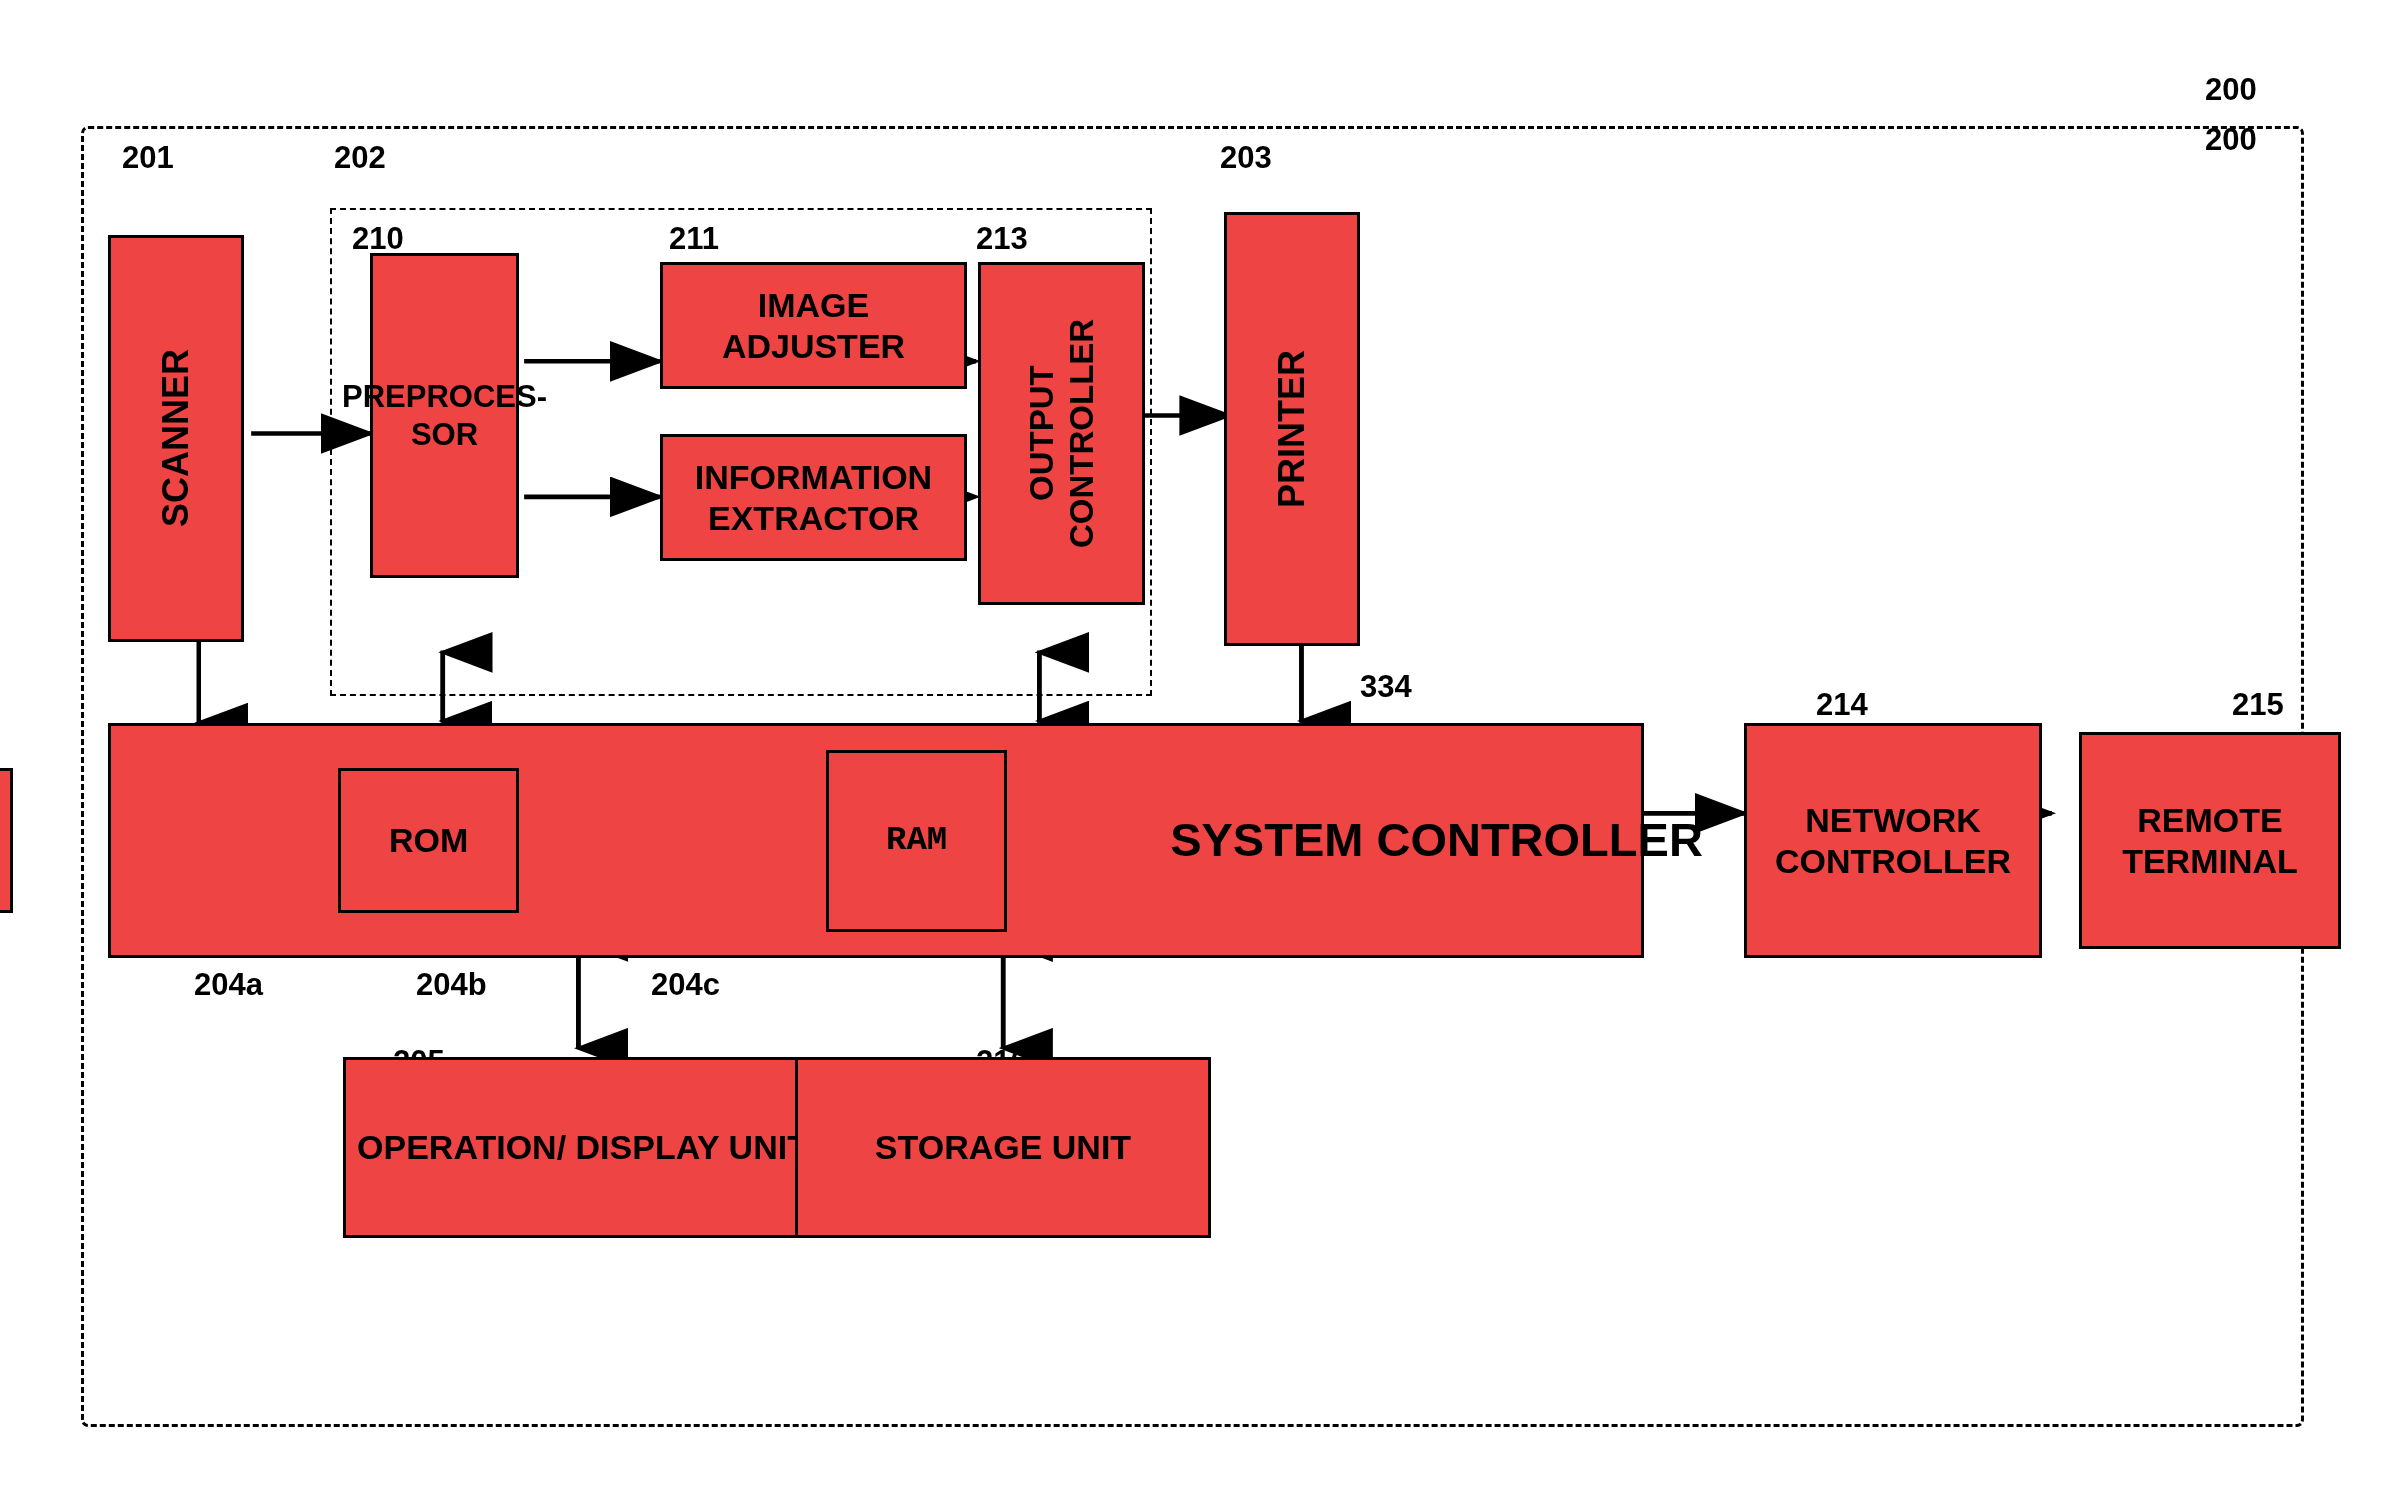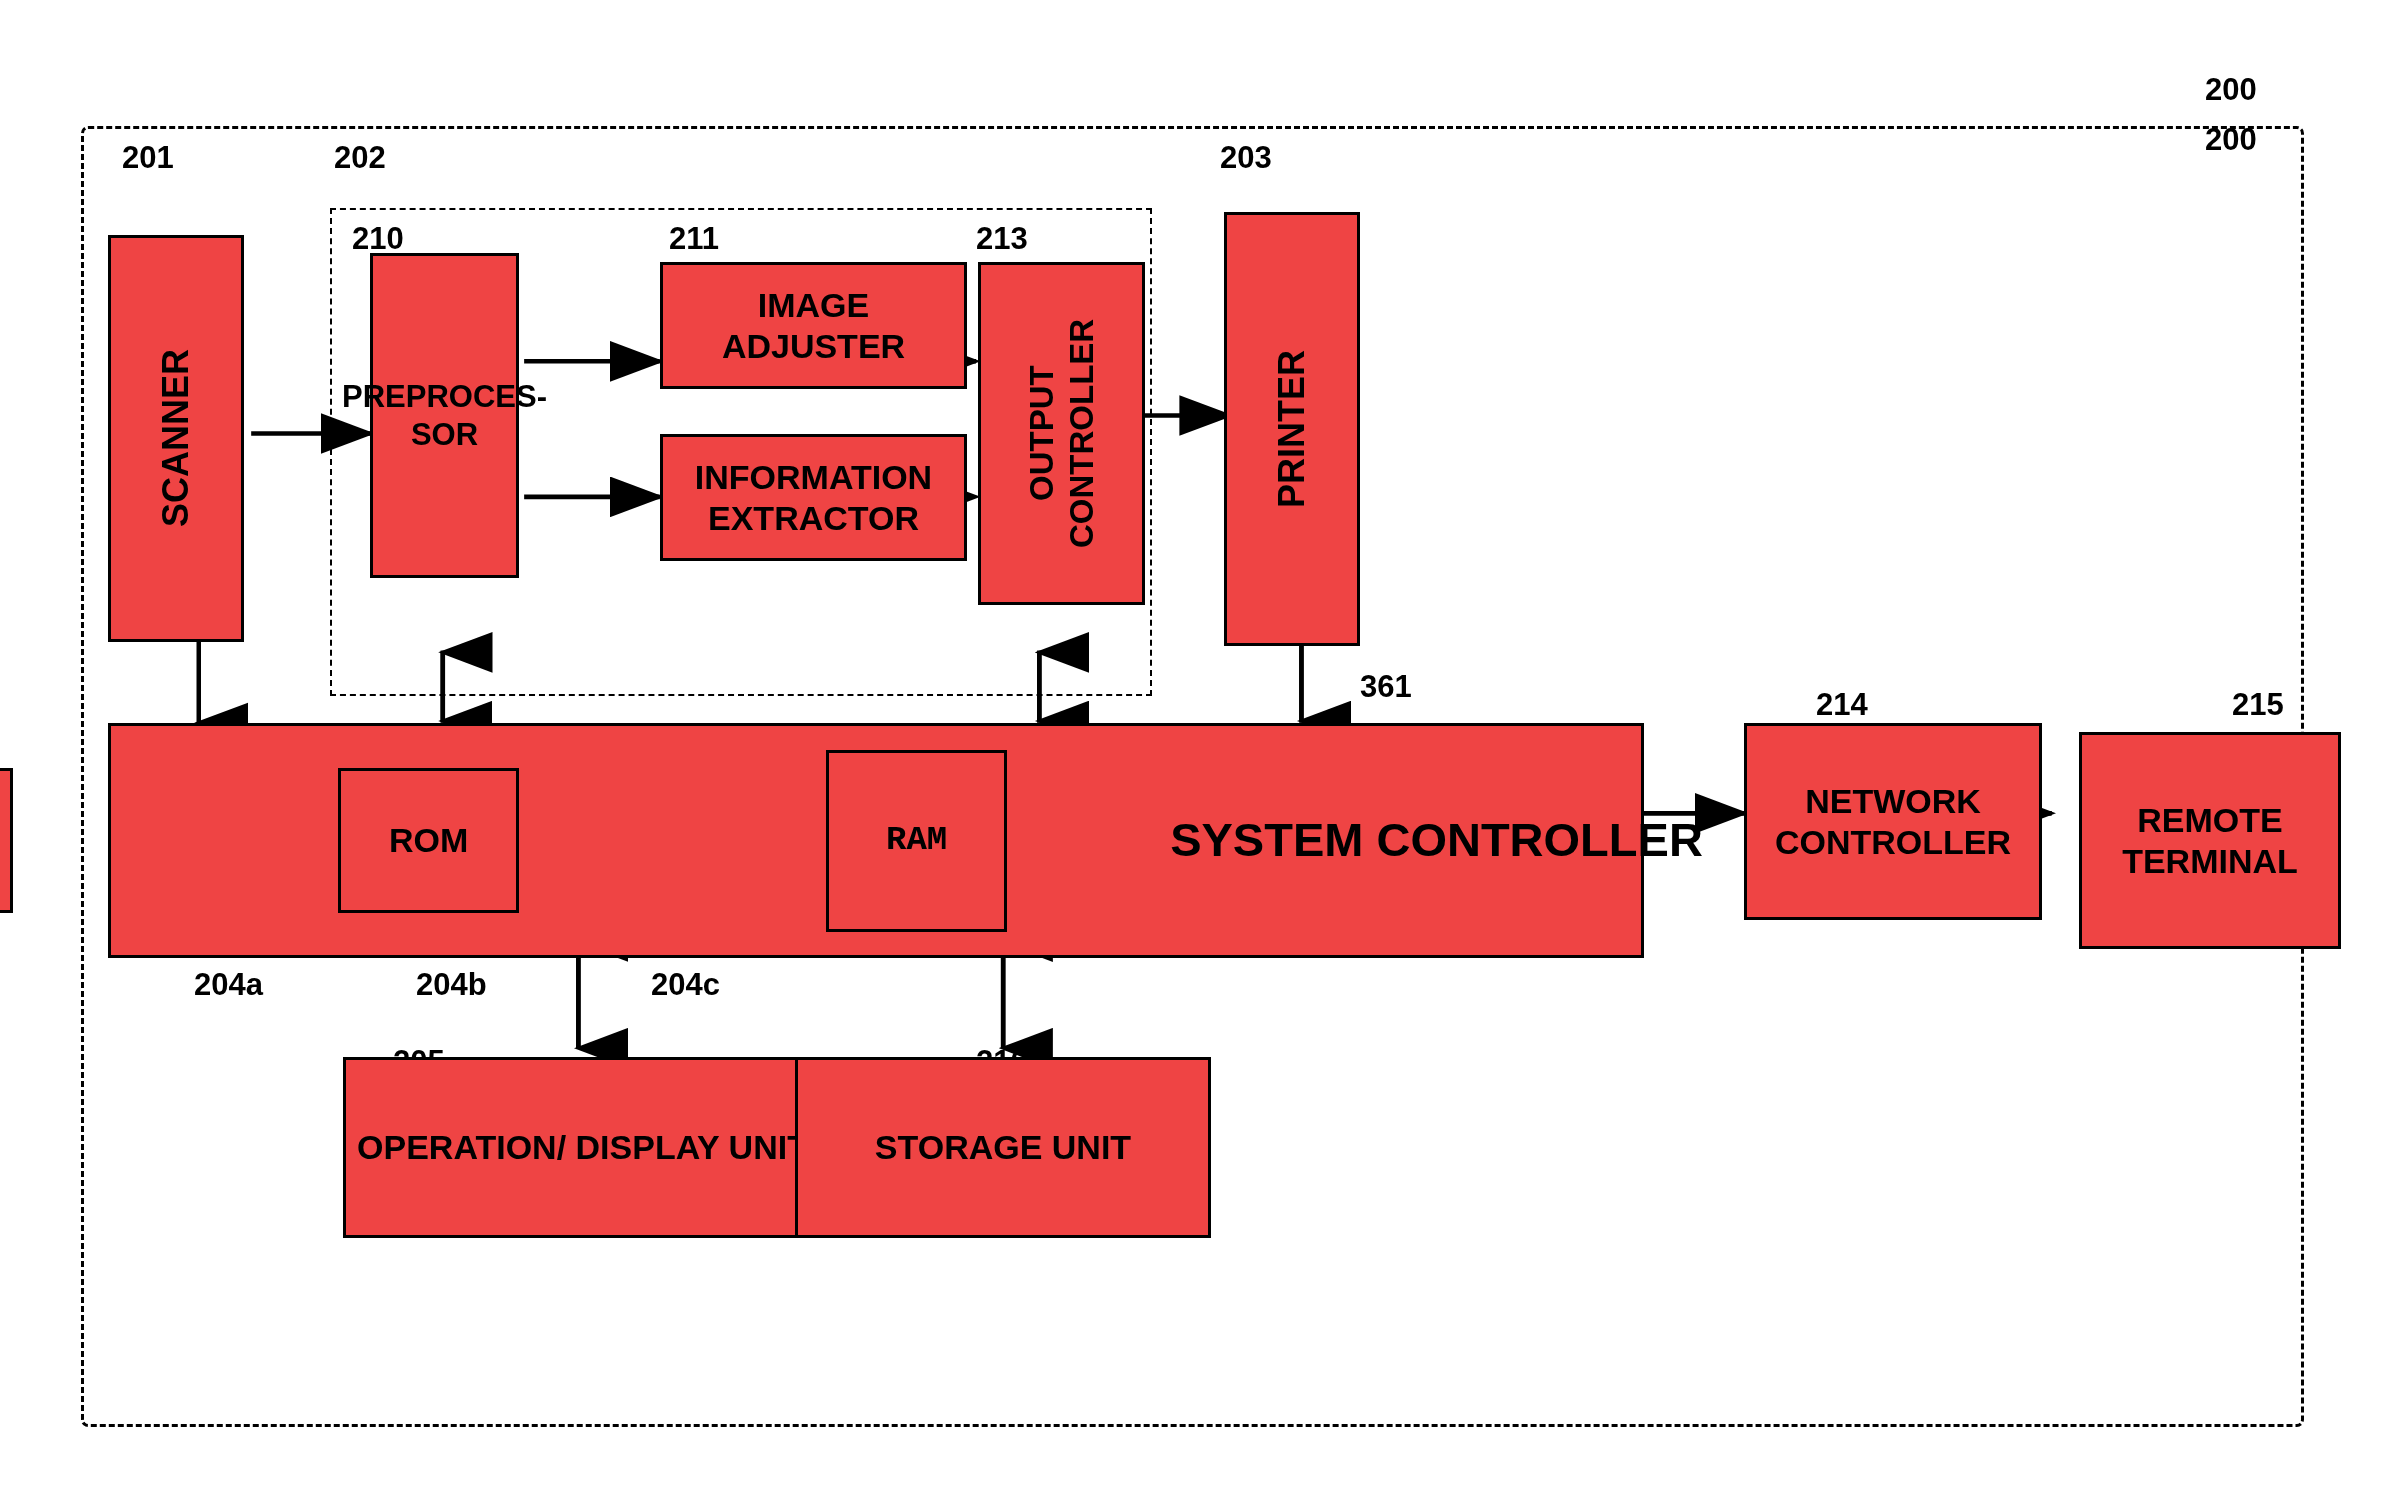--- a/index.html
+++ b/index.html
@@ -186,21 +186,21 @@
 
   <div class="comp-box" style="top:208px; left:924px; width:167px; height:343px;">
     <span class="comp-box-text" style="writing-mode:vertical-rl; transform:rotate(180deg); font-size:33px;">OUTPUT
 CONTROLLER</span>
   </div>
 
   <div class="comp-box" style="top:158px; left:1170px; width:136px; height:434px;">
     <span class="comp-box-text" style="writing-mode:vertical-rl; transform:rotate(180deg); font-size:36px;">PRINTER</span>
   </div>
 
-  <span class="ref-num" style="top:615px; left:1306px;">361</span>
+  <span class="ref-num" style="top:615px; left:1306px;">334</span>
 
   <div class="comp-box" style="top:669px; left:54px; width:1536px; height:235px;">
 
     <div class="comp-box" style="position:relative; left:-470px; width:181px; height:145px; margin:0 18px;">
       
     </div>
 
     <div class="comp-box" style="position:relative; left:-181px; width:181px; height:145px; margin:0 18px;">
       <span class="comp-box-text">ROM</span>
     </div>
@@ -211,21 +211,21 @@
 
     <span class="comp-box-text" style="position:relative; left:235px; font-size:47px;">SYSTEM CONTROLLER</span>
   </div>
 
   <span class="ref-num" style="top:913px; left:140px;">204a</span>
 
   <span class="ref-num" style="top:913px; left:362px;">204b</span>
 
   <span class="ref-num" style="top:913px; left:597px;">204c</span>
 
-  <div class="comp-box" style="top:669px; left:1690px; width:298px; height:197px;">
+  <div class="comp-box" style="top:669px; left:1690px; width:298px; height:235px;">
     <span class="comp-box-text">NETWORK
 CONTROLLER</span>
   </div>
 
   <span class="ref-num" style="top:633px; left:1762px;">214</span>
 
   <div class="comp-box" style="top:678px; left:2025px; width:262px; height:217px;">
     <span class="comp-box-text">REMOTE
 TERMINAL</span>
   </div>

